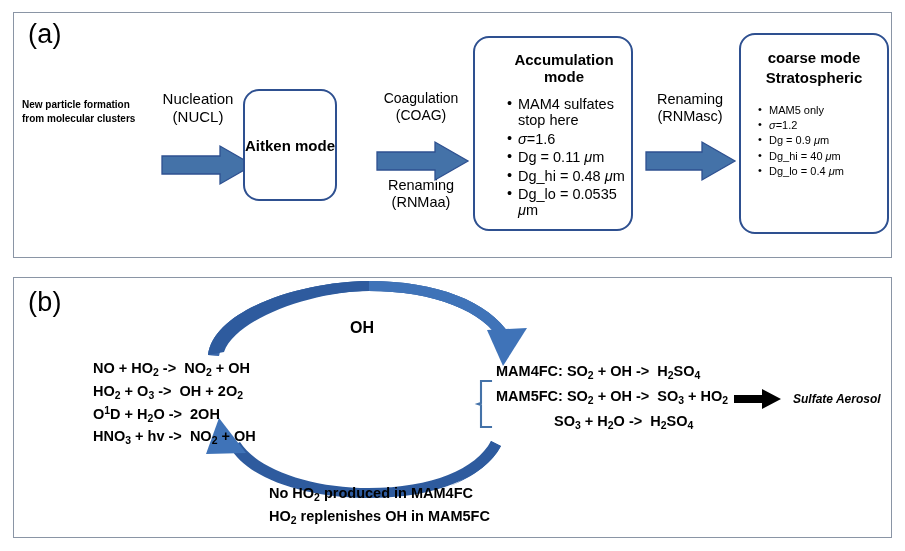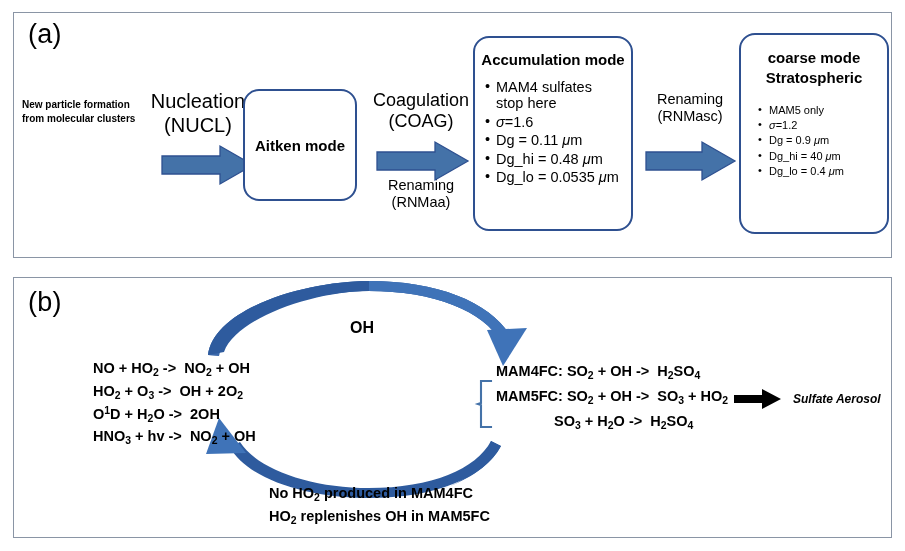--- a/index.html
+++ b/index.html
@@ -30,47 +30,47 @@
 <body>
 
 <div class="panel" id="panel-a">
 
   <div class="panel-label" style="left:14px;top:6px;">(a)</div>
 
   <div class="blk" style="left:8px;top:85px;width:128px;font-size:10px;font-weight:bold;line-height:1.42;">
     <span>New particle formation from molecular clusters</span>
   </div>
 
-  <div class="lbl" style="left:132px;top:77px;width:104px;font-size:20px;">
+  <div class="lbl" style="left:132px;top:77px;width:104px;font-size:15px;">
     <div>Nucleation</div>
     <div>(NUCL)</div>
   </div>
 
   <svg style="left:148px;top:132px;" width="92" height="40" viewBox="0 0 92 40">
     <polygon points="0,11 58,11 58,1 91,20 58,39 58,29 0,29" fill="#4472a8" stroke="#2e5090" stroke-width="1.3"></polygon>
   </svg>
 
-  <div class="node-box" style="left:229px;top:76px;width:114px;height:112px;">
+  <div class="node-box" style="left:229px;top:76px;width:94px;height:112px;">
     <div class="node-title" style="font-size:15px;position:absolute;top:46px;left:0;right:0;">Aitken mode</div>
   </div>
 
-  <div class="lbl" style="left:353px;top:77px;width:108px;font-size:18px;">
+  <div class="lbl" style="left:353px;top:77px;width:108px;font-size:14px;">
     <div>Coagulation</div>
     <div>(COAG)</div>
   </div>
   <div class="lbl" style="left:353px;top:164px;width:108px;font-size:14.5px;">
     <div>Renaming</div>
     <div>(RNMaa)</div>
   </div>
 
   <svg style="left:363px;top:128px;" width="92" height="40" viewBox="0 0 92 40">
     <polygon points="0,11 58,11 58,1 91,20 58,39 58,29 0,29" fill="#4472a8" stroke="#2e5090" stroke-width="1.3"></polygon>
   </svg>
 
-  <div class="node-box" style="left:459px;top:23px;width:160px;height:195px;">
+  <div class="node-box" style="left:459px;top:23px;width:160px;height:195px;padding-left:22px;">
     <div class="node-title" style="font-size:15px;margin-top:13px;">Accumulation mode</div>
     <ul class="bullets" style="font-size:14.5px;margin-top:11px;margin-left:10px;">
       <li>MAM4 sulfates<br>stop here</li>
       <li><span class="ital">σ</span>=1.6</li>
       <li>Dg = 0.11 <span class="ital">μ</span>m</li>
       <li>Dg_hi = 0.48 <span class="ital">μ</span>m</li>
       <li>Dg_lo = 0.0535 <span class="ital">μ</span>m</li>
     </ul>
   </div>
 

